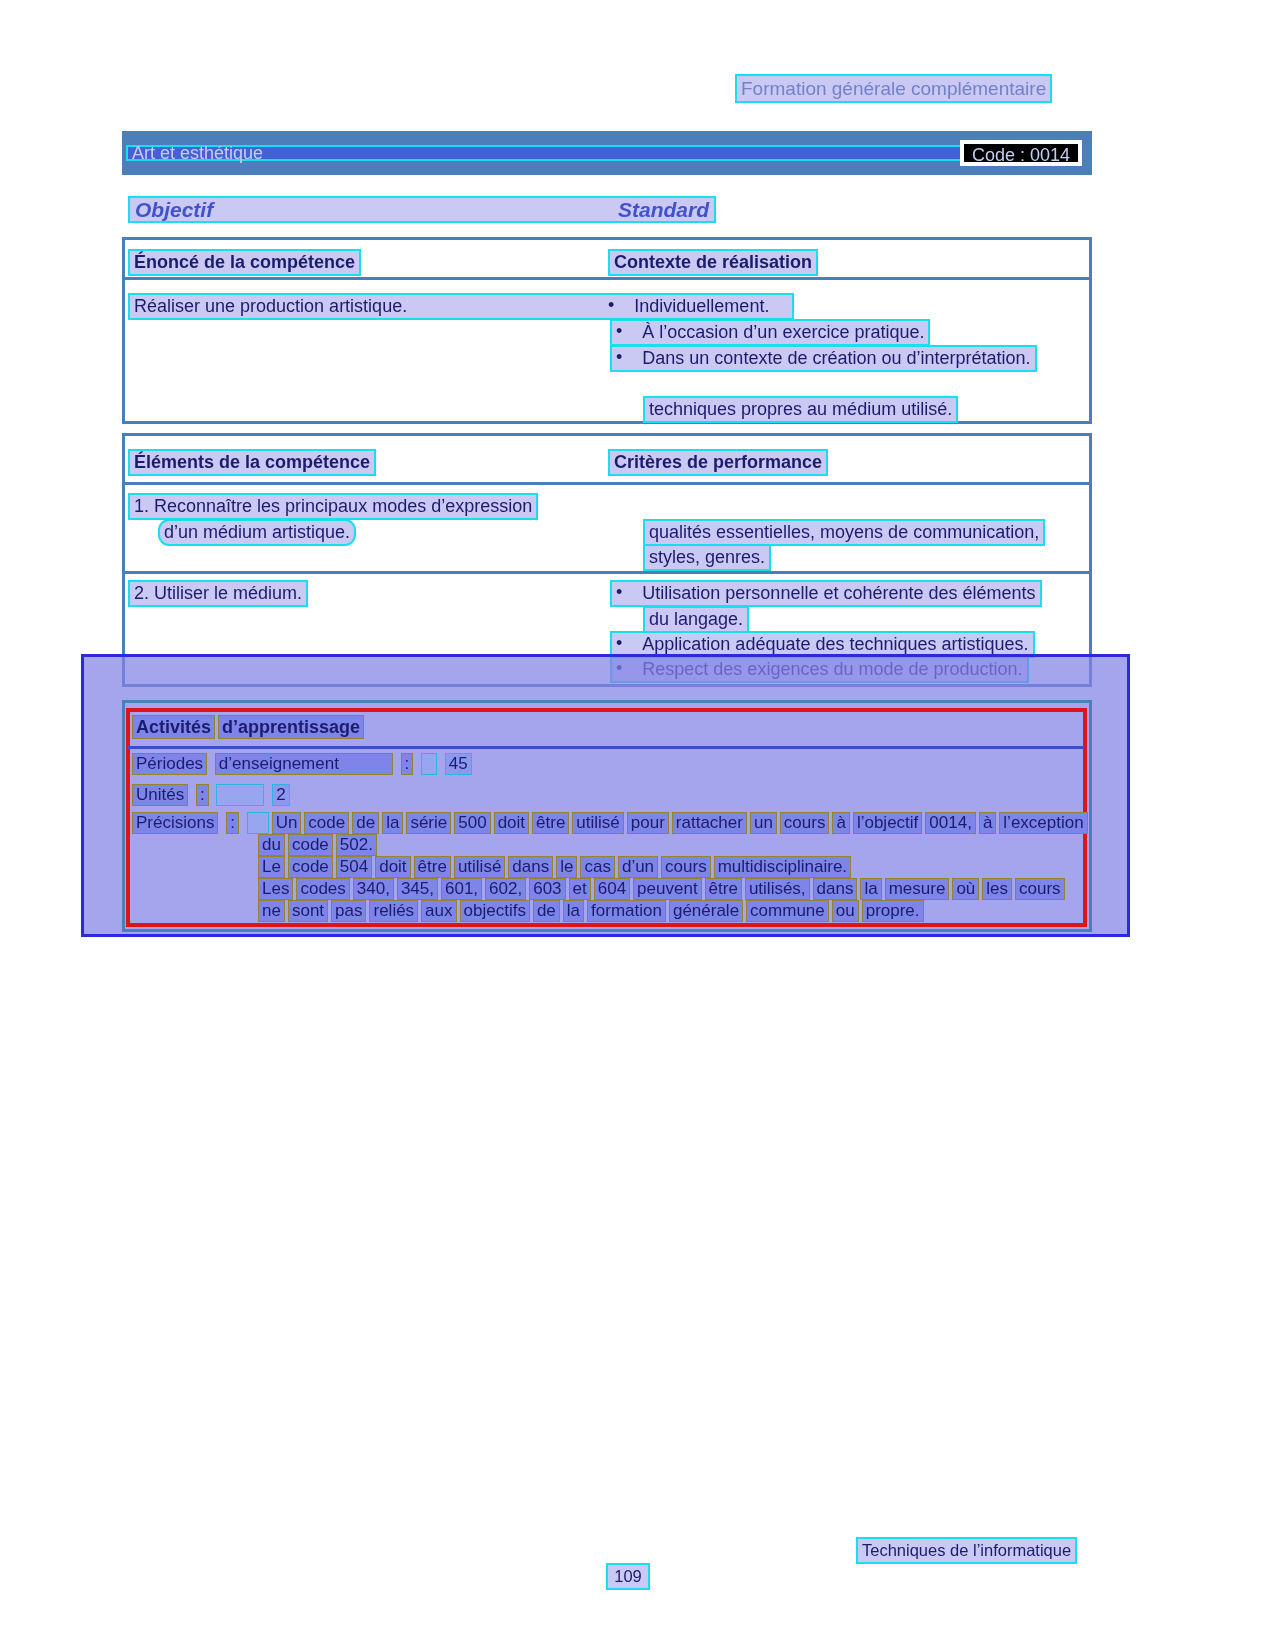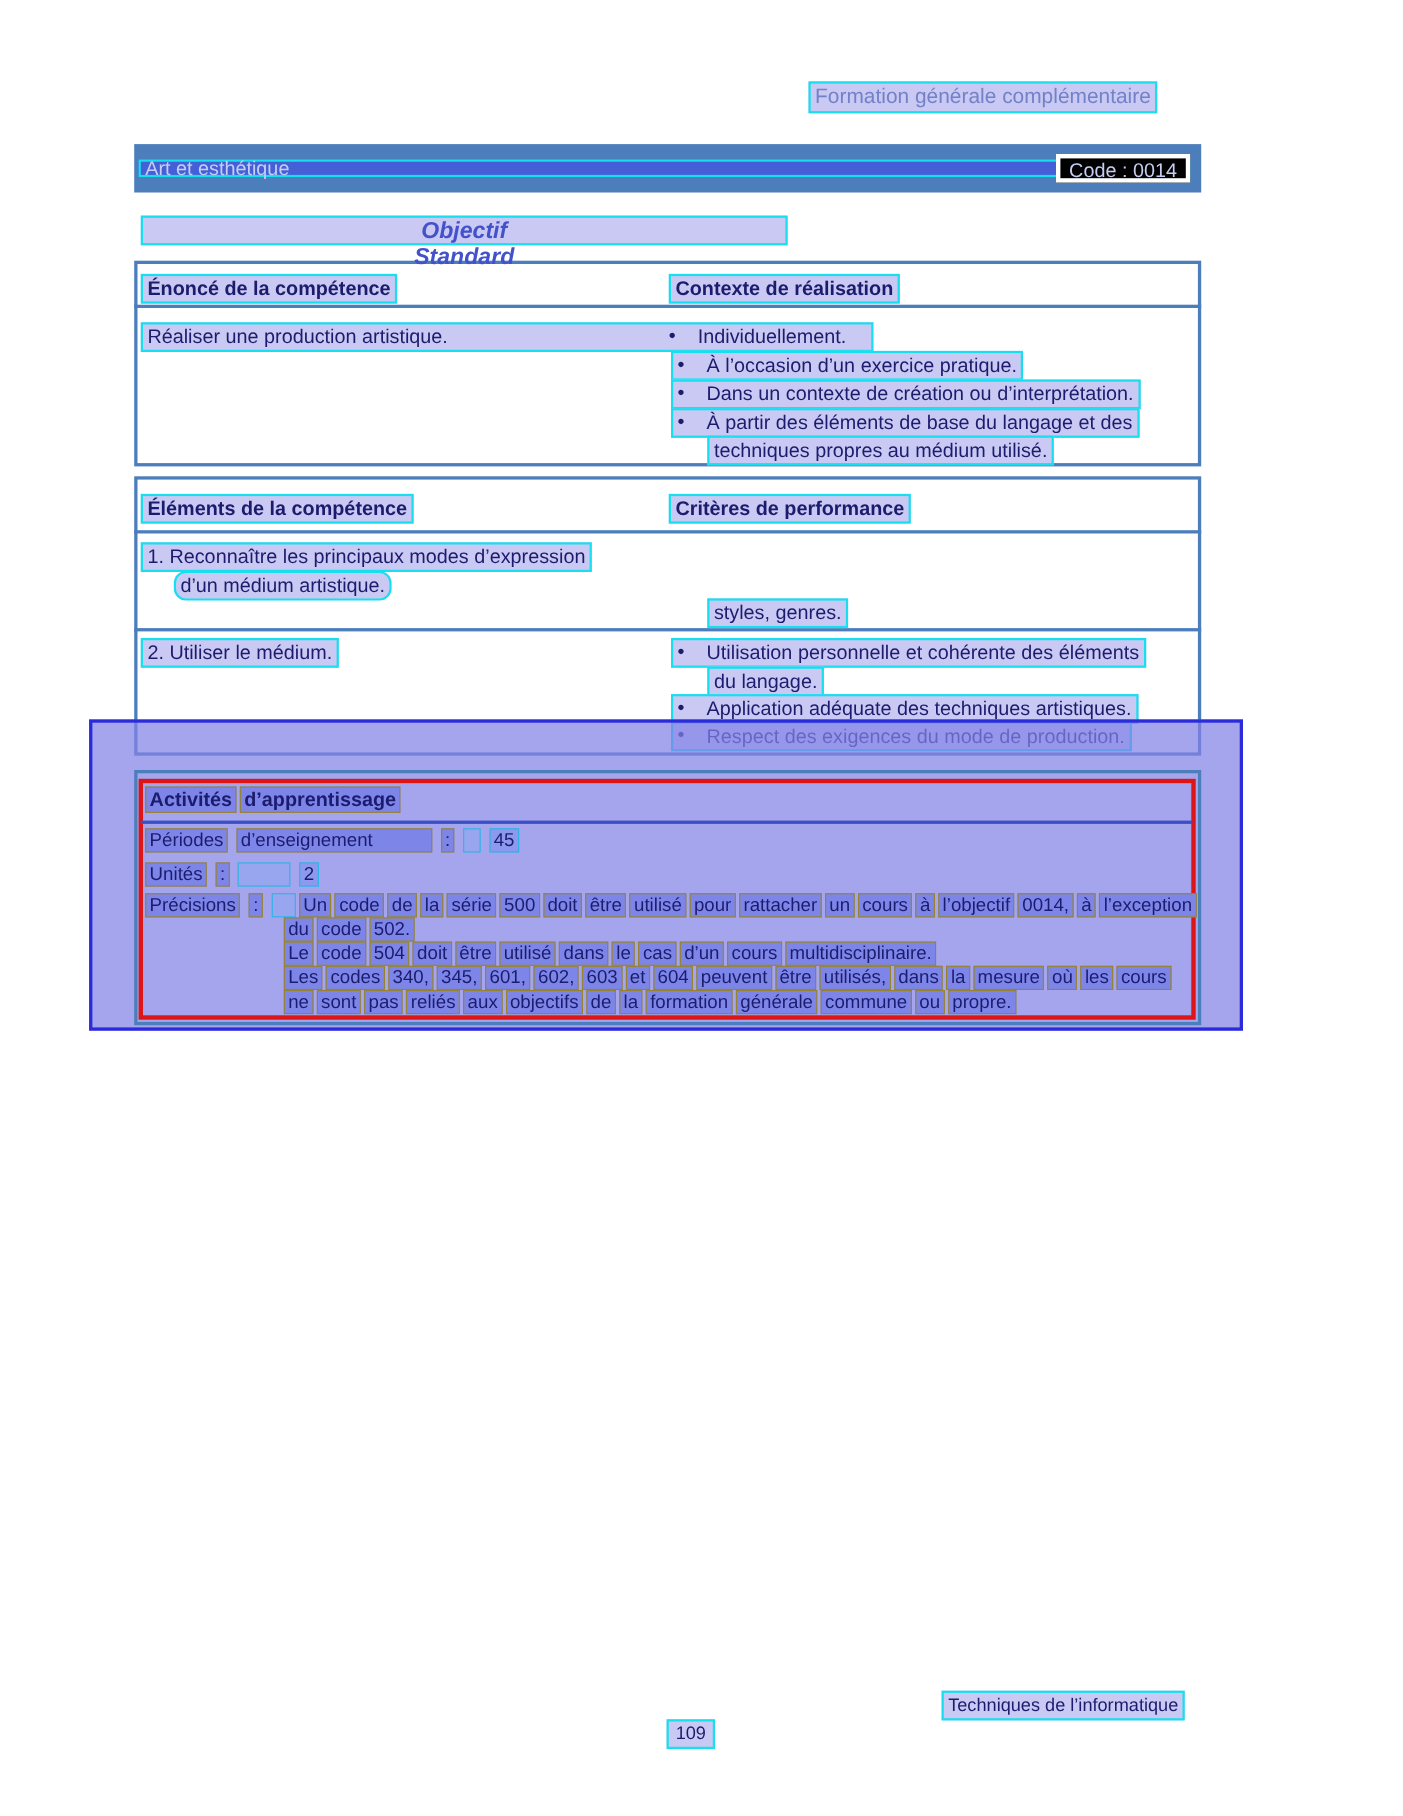--- a/index.html
+++ b/index.html
@@ -24,22 +24,22 @@
   .strip{
     position:absolute;box-sizing:border-box;background:#4560d6;border:2px solid #18dff0;
     display:flex;align-items:center;justify-content:space-between;color:#c5cef2;font-size:18px;z-index:2;
   }
   .strip .code{
     box-sizing:border-box;border:4px solid #ffffff;height:26px;line-height:22px;
     padding:0 8px;margin:-2px;background:#000000;white-space:nowrap;
   }
   .headrow{
     position:absolute;box-sizing:border-box;background:#c9c9f3;border:2px solid #18dff0;
-    display:flex;align-items:center;
-    font-weight:bold;font-style:italic;font-size:21px;color:#4252cb;padding:0 5px;z-index:3;flex-direction:column;
+    display:flex;align-items:center;justify-content:space-between;
+    font-weight:bold;font-style:italic;font-size:21px;color:#4252cb;padding:0 5px;z-index:3;
   }
   
   .overlay{
     position:absolute;box-sizing:border-box;border:3px solid #2b2bdc;
     background:rgba(130,130,232,0.72);z-index:4;
   }
   .act-tbl{position:absolute;box-sizing:border-box;border:3px solid #4d7ebc;z-index:5;}
   .red-box{position:absolute;box-sizing:border-box;border:4px solid #dc1616;z-index:5;}
   .act-div{position:absolute;height:3px;background:#3b4fc6;z-index:6;}
   .act-row{position:absolute;white-space:nowrap;z-index:7;font-size:17px;line-height:20px;}
@@ -75,31 +75,31 @@
   <div class="tbl-div" style="left:122px;top:277px;width:970px;"></div>
   <div class="hl bold" style="left:128px;top:249px;">Énoncé de la compétence</div>
   <div class="hl bold" style="left:608px;top:249px;">Contexte de réalisation</div>
 
   <div class="hl" style="left:128px;top:293px;width:666px;">
     <span>Réaliser une production artistique.</span>
     <span style="position:absolute;left:478px;top:1px;"><span class="bullet">•</span><span>Individuellement.</span></span>
   </div>
   <div class="hl" style="left:610px;top:319px;"><span class="bullet">•</span><span>À l’occasion d’un exercice pratique.</span></div>
   <div class="hl" style="left:610px;top:345px;"><span class="bullet">•</span><span>Dans un contexte de création ou d’interprétation.</span></div>
-  <div class="hl" style="left:610px;top:371px;"><span class="bullet">•</span><span>À partir des éléments de base du langage et des</span></div>
   <div class="hl" style="left:643px;top:396px;">techniques propres au médium utilisé.</div>
 
   <div class="tbl" style="left:122px;top:433px;width:970px;height:254px;"></div>
   <div class="tbl-div" style="left:122px;top:482px;width:970px;"></div>
   <div class="tbl-div" style="left:122px;top:571px;width:970px;"></div>
   <div class="hl bold" style="left:128px;top:449px;">Éléments de la compétence</div>
   <div class="hl bold" style="left:608px;top:449px;">Critères de performance</div>
 
   <div class="hl" style="left:128px;top:493px;">1.  Reconnaître les principaux modes d’expression</div>
   <div class="hl" style="left:158px;top:519px;border-radius:11px;">d’un médium artistique.</div>
+  <div class="hl" style="left:643px;top:519px;">qualités essentielles, moyens de communication,</div>
   <div class="hl" style="left:643px;top:544px;">styles, genres.</div>
 
   <div class="hl" style="left:128px;top:580px;">2.  Utiliser le médium.</div>
   <div class="hl" style="left:610px;top:580px;"><span class="bullet">•</span><span>Utilisation personnelle et cohérente des éléments</span></div>
   <div class="hl" style="left:643px;top:606px;">du langage.</div>
   <div class="hl" style="left:610px;top:631px;"><span class="bullet">•</span><span>Application adéquate des techniques artistiques.</span></div>
   <div class="hl" style="left:610px;top:656px;"><span class="bullet">•</span><span>Respect des exigences du mode de production.</span></div>
 
   <div class="overlay" style="left:81px;top:654px;width:1049px;height:283px;"></div>
 

